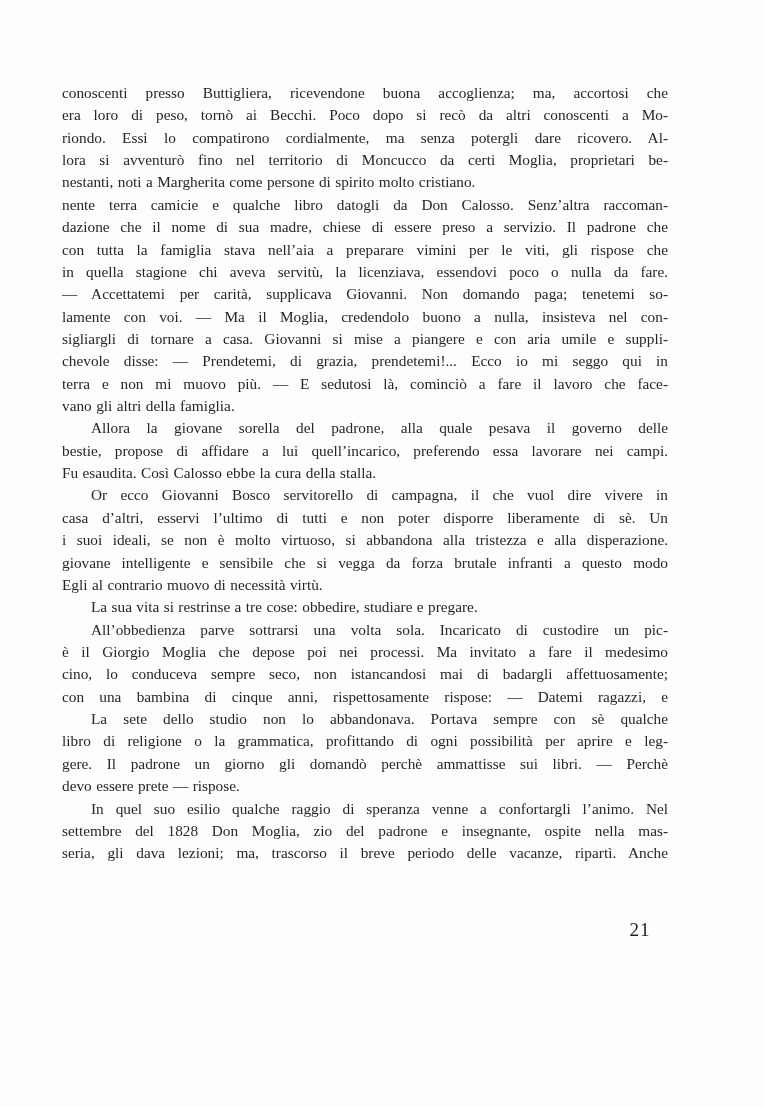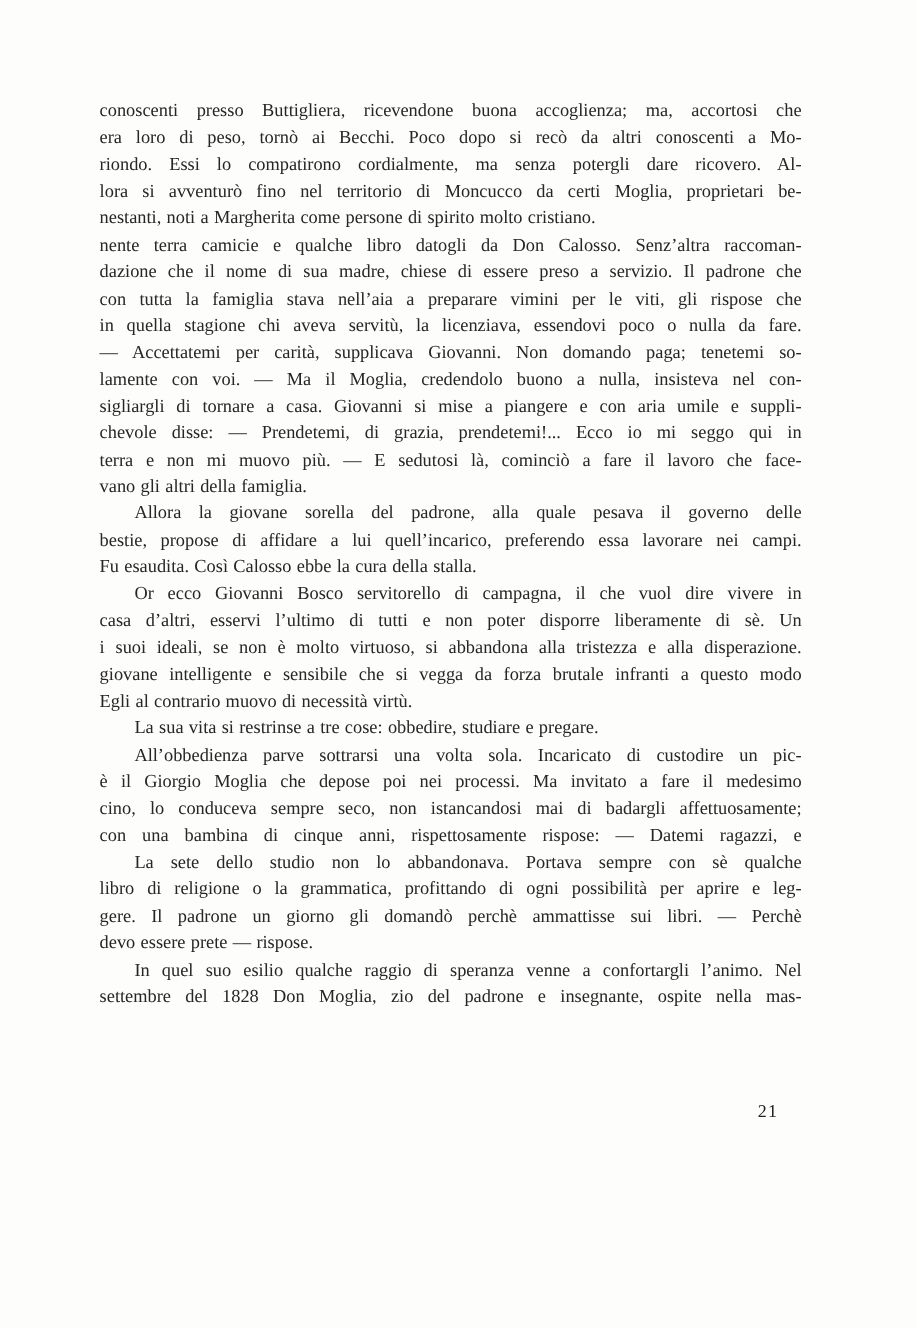--- a/index.html
+++ b/index.html
@@ -24,31 +24,30 @@
     color: #272625;
     font-size: 15.3px;
   }
   .ln {
     height: 22.36px;
     line-height: 22.36px;
     text-align: justify;
     text-align-last: justify;
     white-space: normal;
     word-spacing: 0.6px;
-    margin-left: 21px;
   }
   .ln.end { text-align-last: left; }
   .ln.ind { text-indent: 29px; }
   .page-number {
     position: absolute;
     left: 610px;
     top: 919px;
     width: 60px;
     text-align: center;
-    font-size: 15px;
+    font-size: 19px;
     color: #222120;
     letter-spacing: 1px;
   }
 </style>
 </head>
 <body>
 
 <div class="book-page">
   <div class="text-block">
     <div class="ln">conoscenti presso Buttigliera, ricevendone buona accoglienza; ma, accortosi che</div>
@@ -78,15 +77,16 @@
     <div class="ln ind">All’obbedienza parve sottrarsi una volta sola. Incaricato di custodire un pic-</div>
     <div class="ln">è il Giorgio Moglia che depose poi nei processi. Ma invitato a fare il medesimo</div>
     <div class="ln">cino, lo conduceva sempre seco, non istancandosi mai di badargli affettuosamente;</div>
     <div class="ln">con una bambina di cinque anni, rispettosamente rispose: — Datemi ragazzi, e</div>
     <div class="ln ind">La sete dello studio non lo abbandonava. Portava sempre con sè qualche</div>
     <div class="ln">libro di religione o la grammatica, profittando di ogni possibilità per aprire e leg-</div>
     <div class="ln">gere. Il padrone un giorno gli domandò perchè ammattisse sui libri. — Perchè</div>
     <div class="ln end">devo essere prete — rispose.</div>
     <div class="ln ind">In quel suo esilio qualche raggio di speranza venne a confortargli l’animo. Nel</div>
     <div class="ln">settembre del 1828 Don Moglia, zio del padrone e insegnante, ospite nella mas-</div>
+    <div class="ln">seria, gli dava lezioni; ma, trascorso il breve periodo delle vacanze, ripartì. Anche</div>
   </div>
   <div class="page-number">21</div>
 </div>
 
 </body></html>

